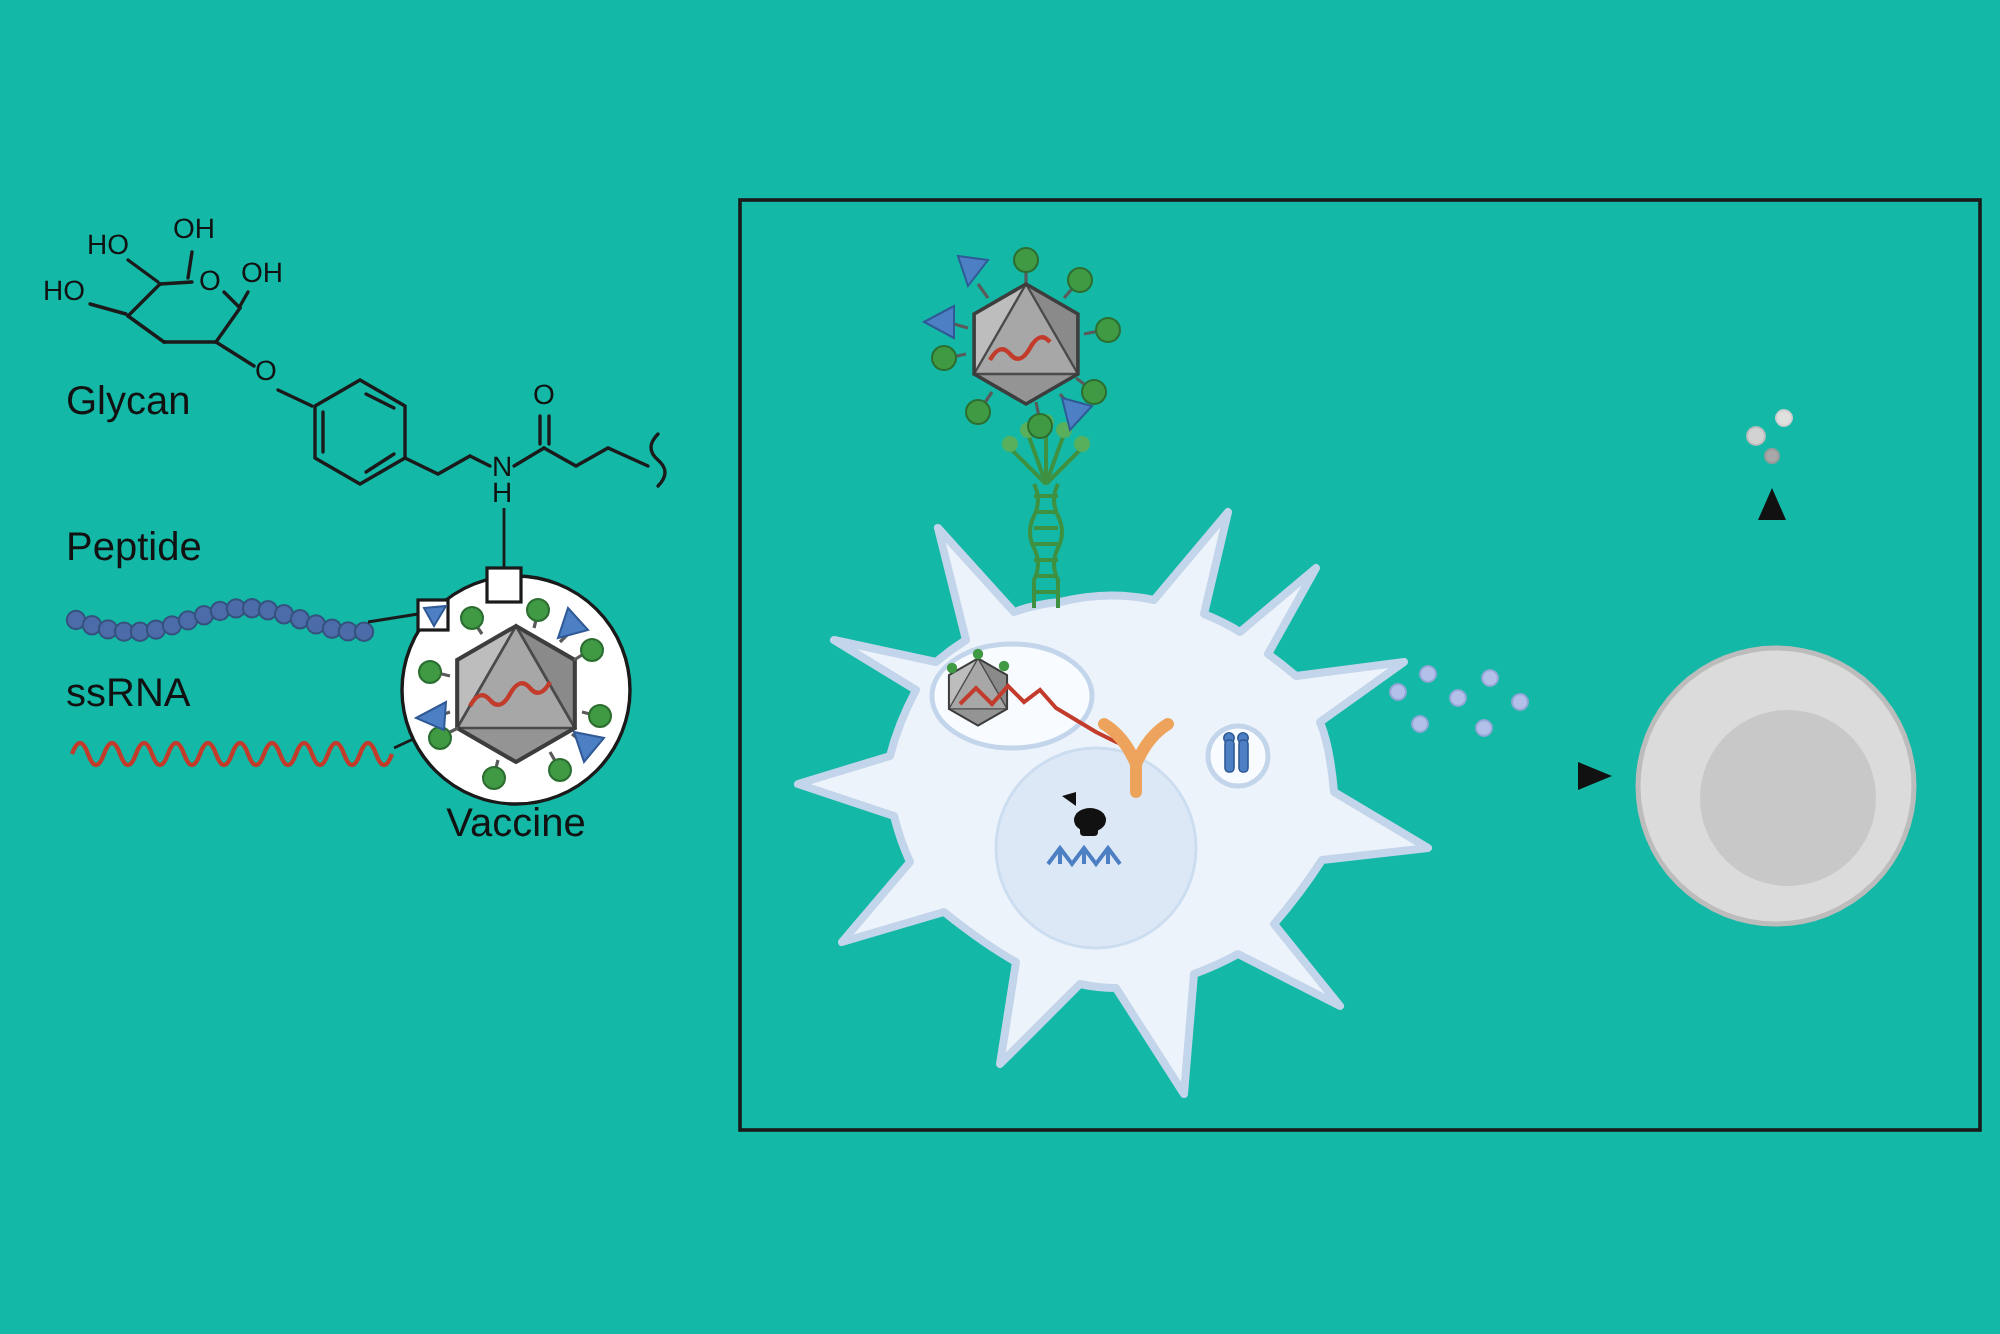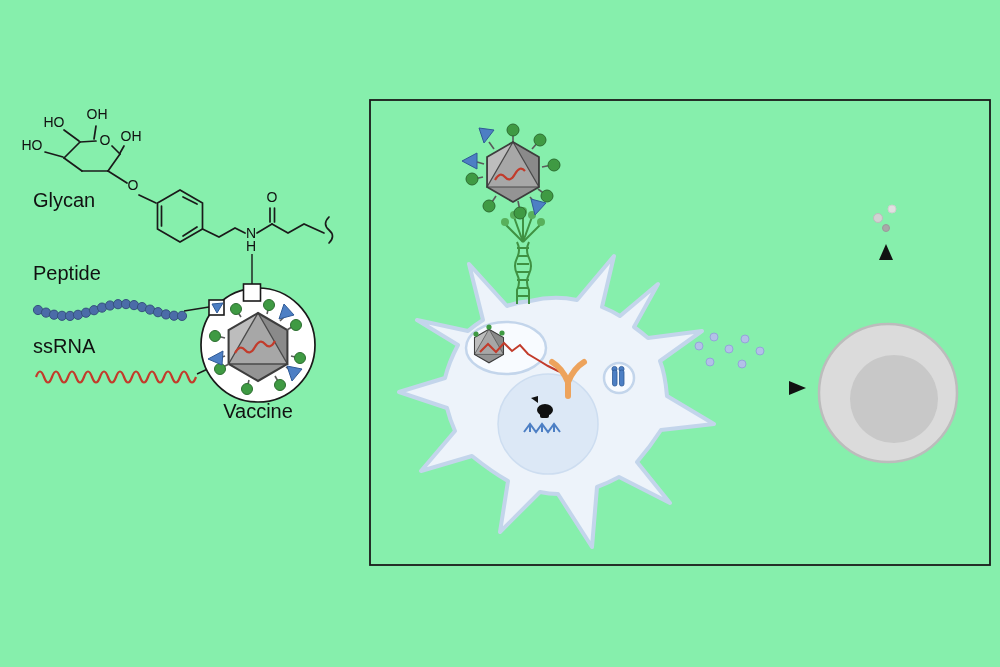--- a/index.html
+++ b/index.html
@@ -1,16 +1,16 @@
 <!DOCTYPE html>
 <html><head>
 <meta charset="utf-8">
 <style>
   html,body{margin:0;padding:0;background:#ffffff;}
-  #stage{position:relative;width:1000px;height:667px;background:#86efac;overflow:hidden;
+  #stage{position:relative;width:1000px;height:667px;background:#14b8a6;overflow:hidden;
          font-family:"Liberation Sans",sans-serif;}
   svg{position:absolute;left:0;top:0;}
   text{fill:#111111;font-family:"Liberation Sans",sans-serif;}
   .lbl{font-size:20px;}
   .atom{font-size:14px;}
   .vlbl{font-size:20px;}
 </style>
 </head>
 <body>
 

